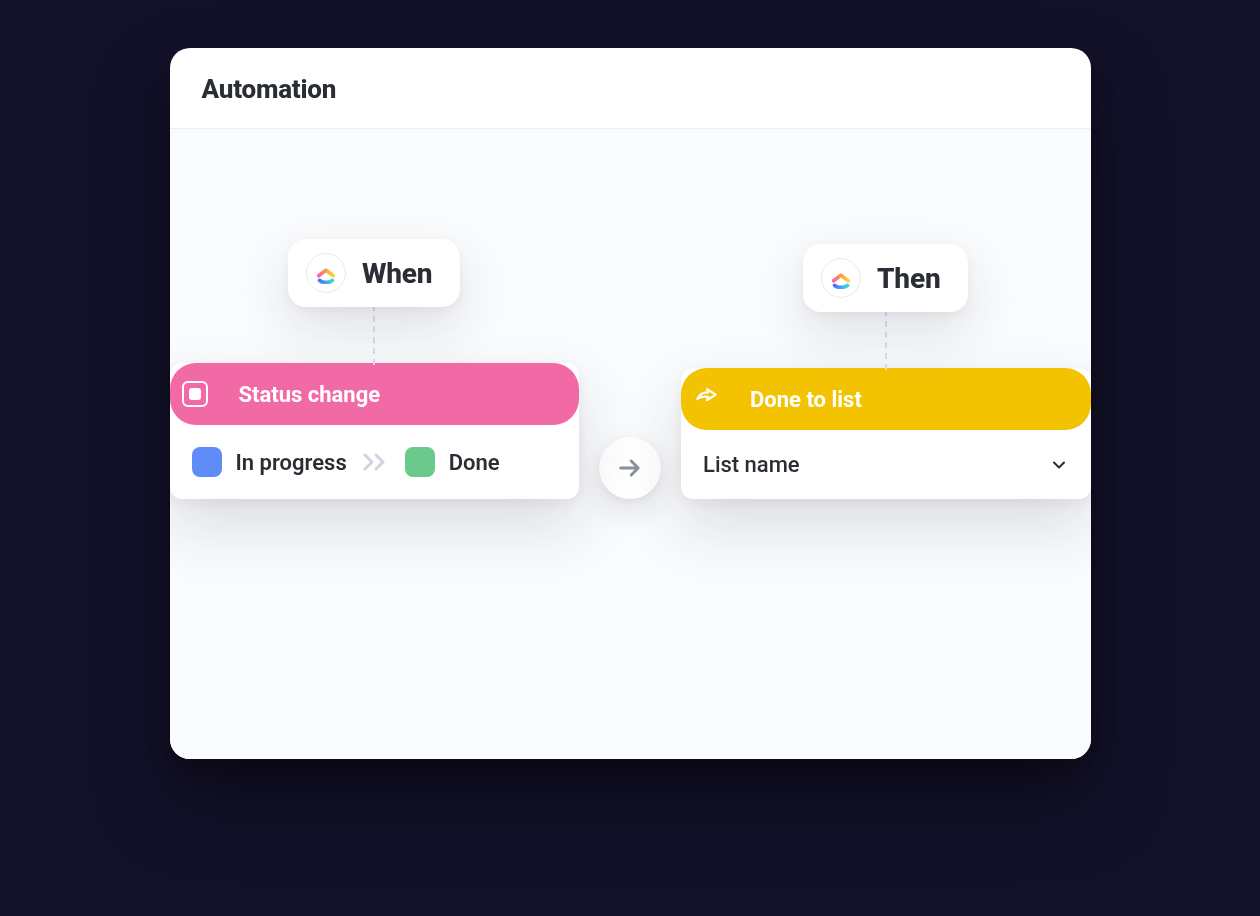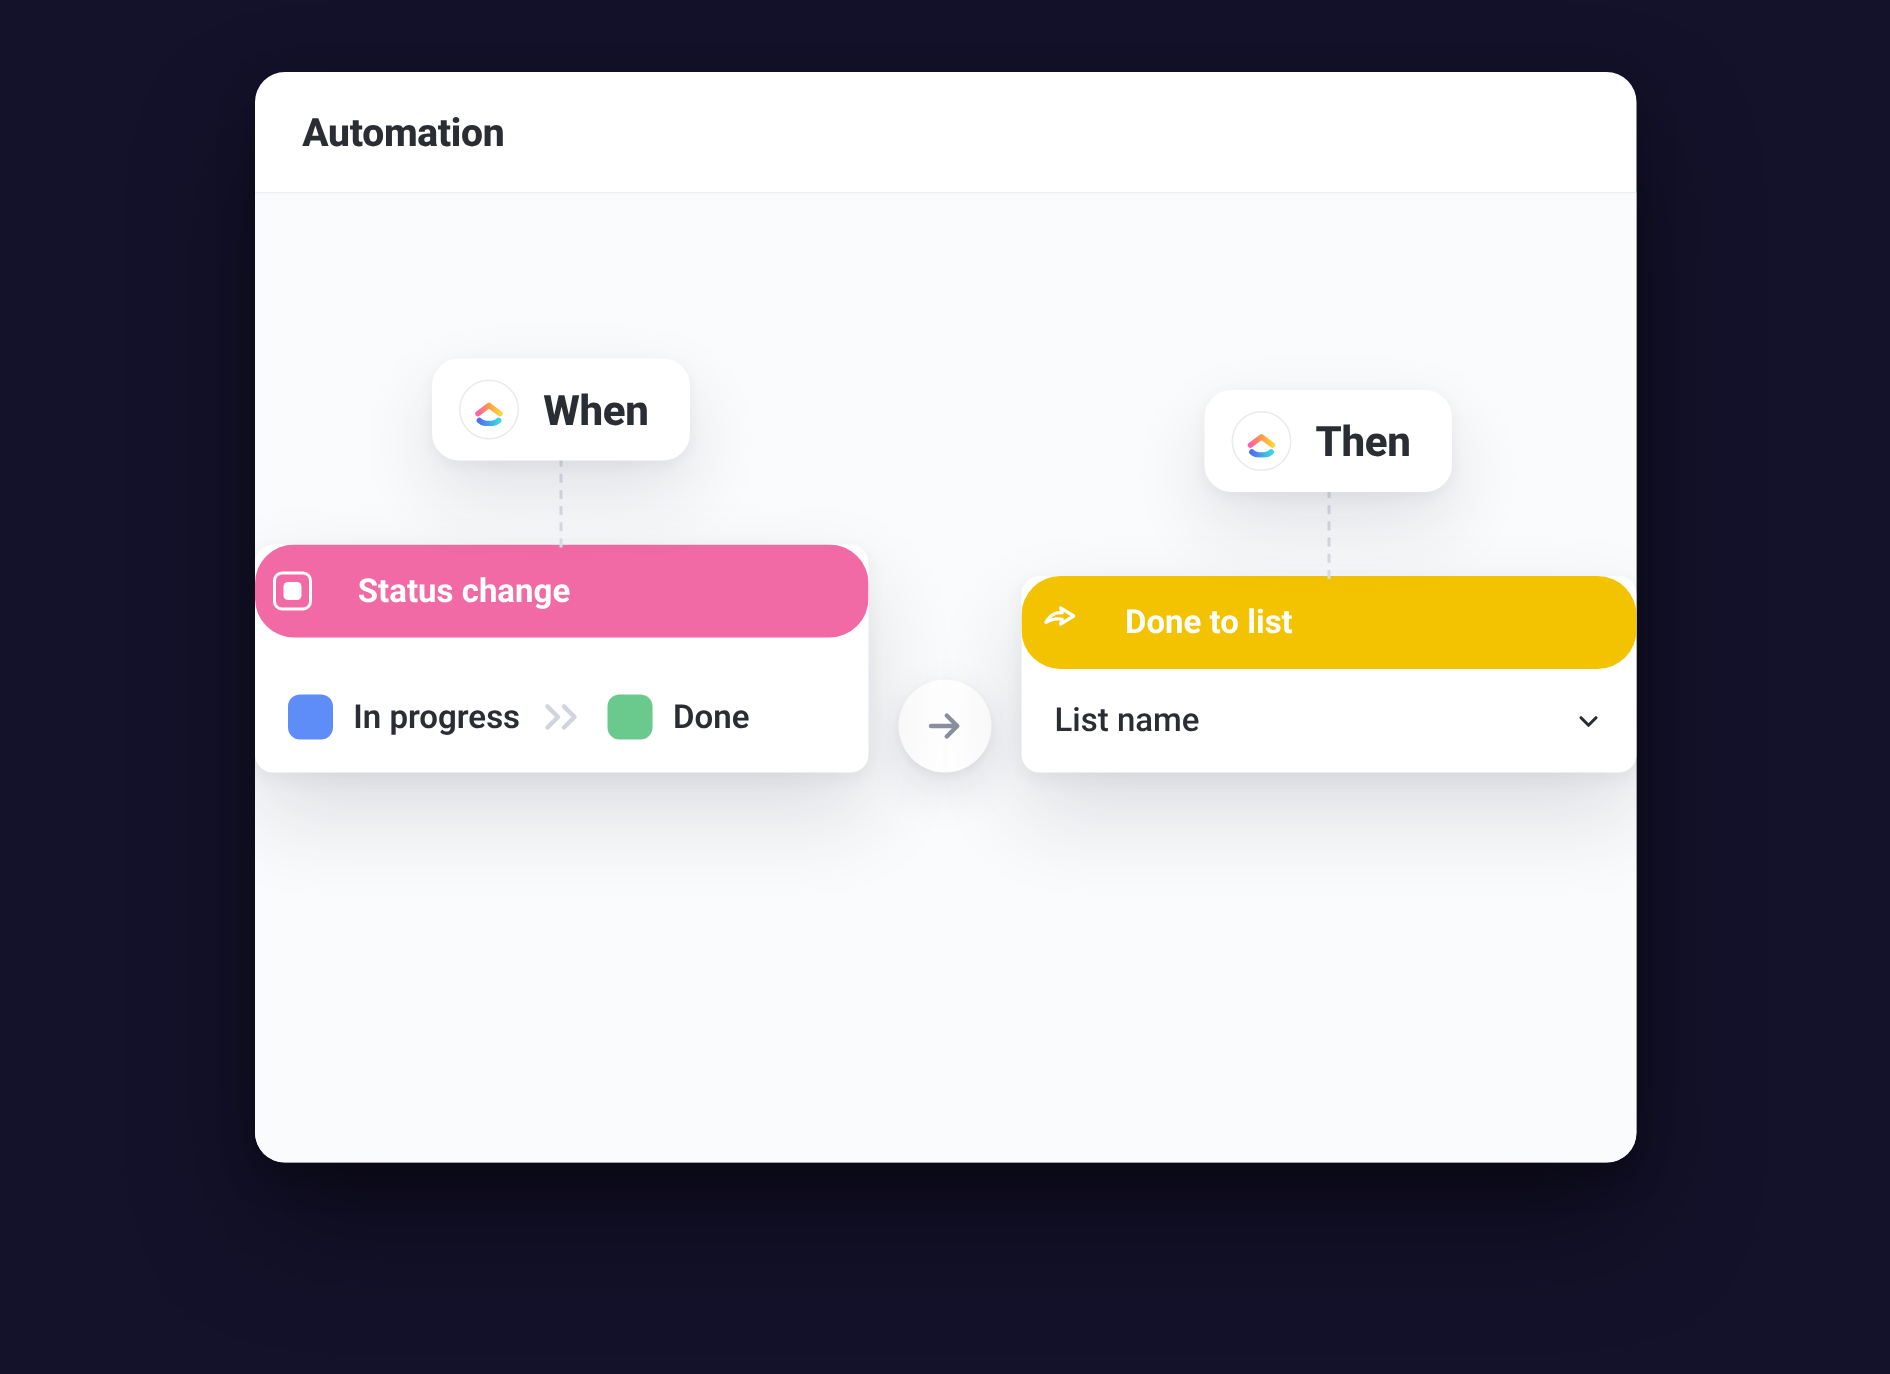--- a/index.html
+++ b/index.html
@@ -103,21 +103,20 @@
     }
     .status-icon-box::after{content:"";width:12px;height:12px;background:#fff;border-radius:3px;}
     .card-body{
       padding:22px 22px;
       display:flex;
       align-items:center;
       gap:14px;
       font-size:22px;
       font-weight:600;
       color:#2a2e34;
-      margin-top:16px;
     }
     .swatch{
       width:30px;height:30px;border-radius:8px;
       flex:0 0 auto;
     }
     .swatch.blue{background:#5f8df7;}
     .swatch.green{background:#6ac98d;}
     .chevrons{
       display:inline-flex;gap:-4px;color:#c8cdd6;font-size:22px;letter-spacing:-6px;
       padding:0 2px;

